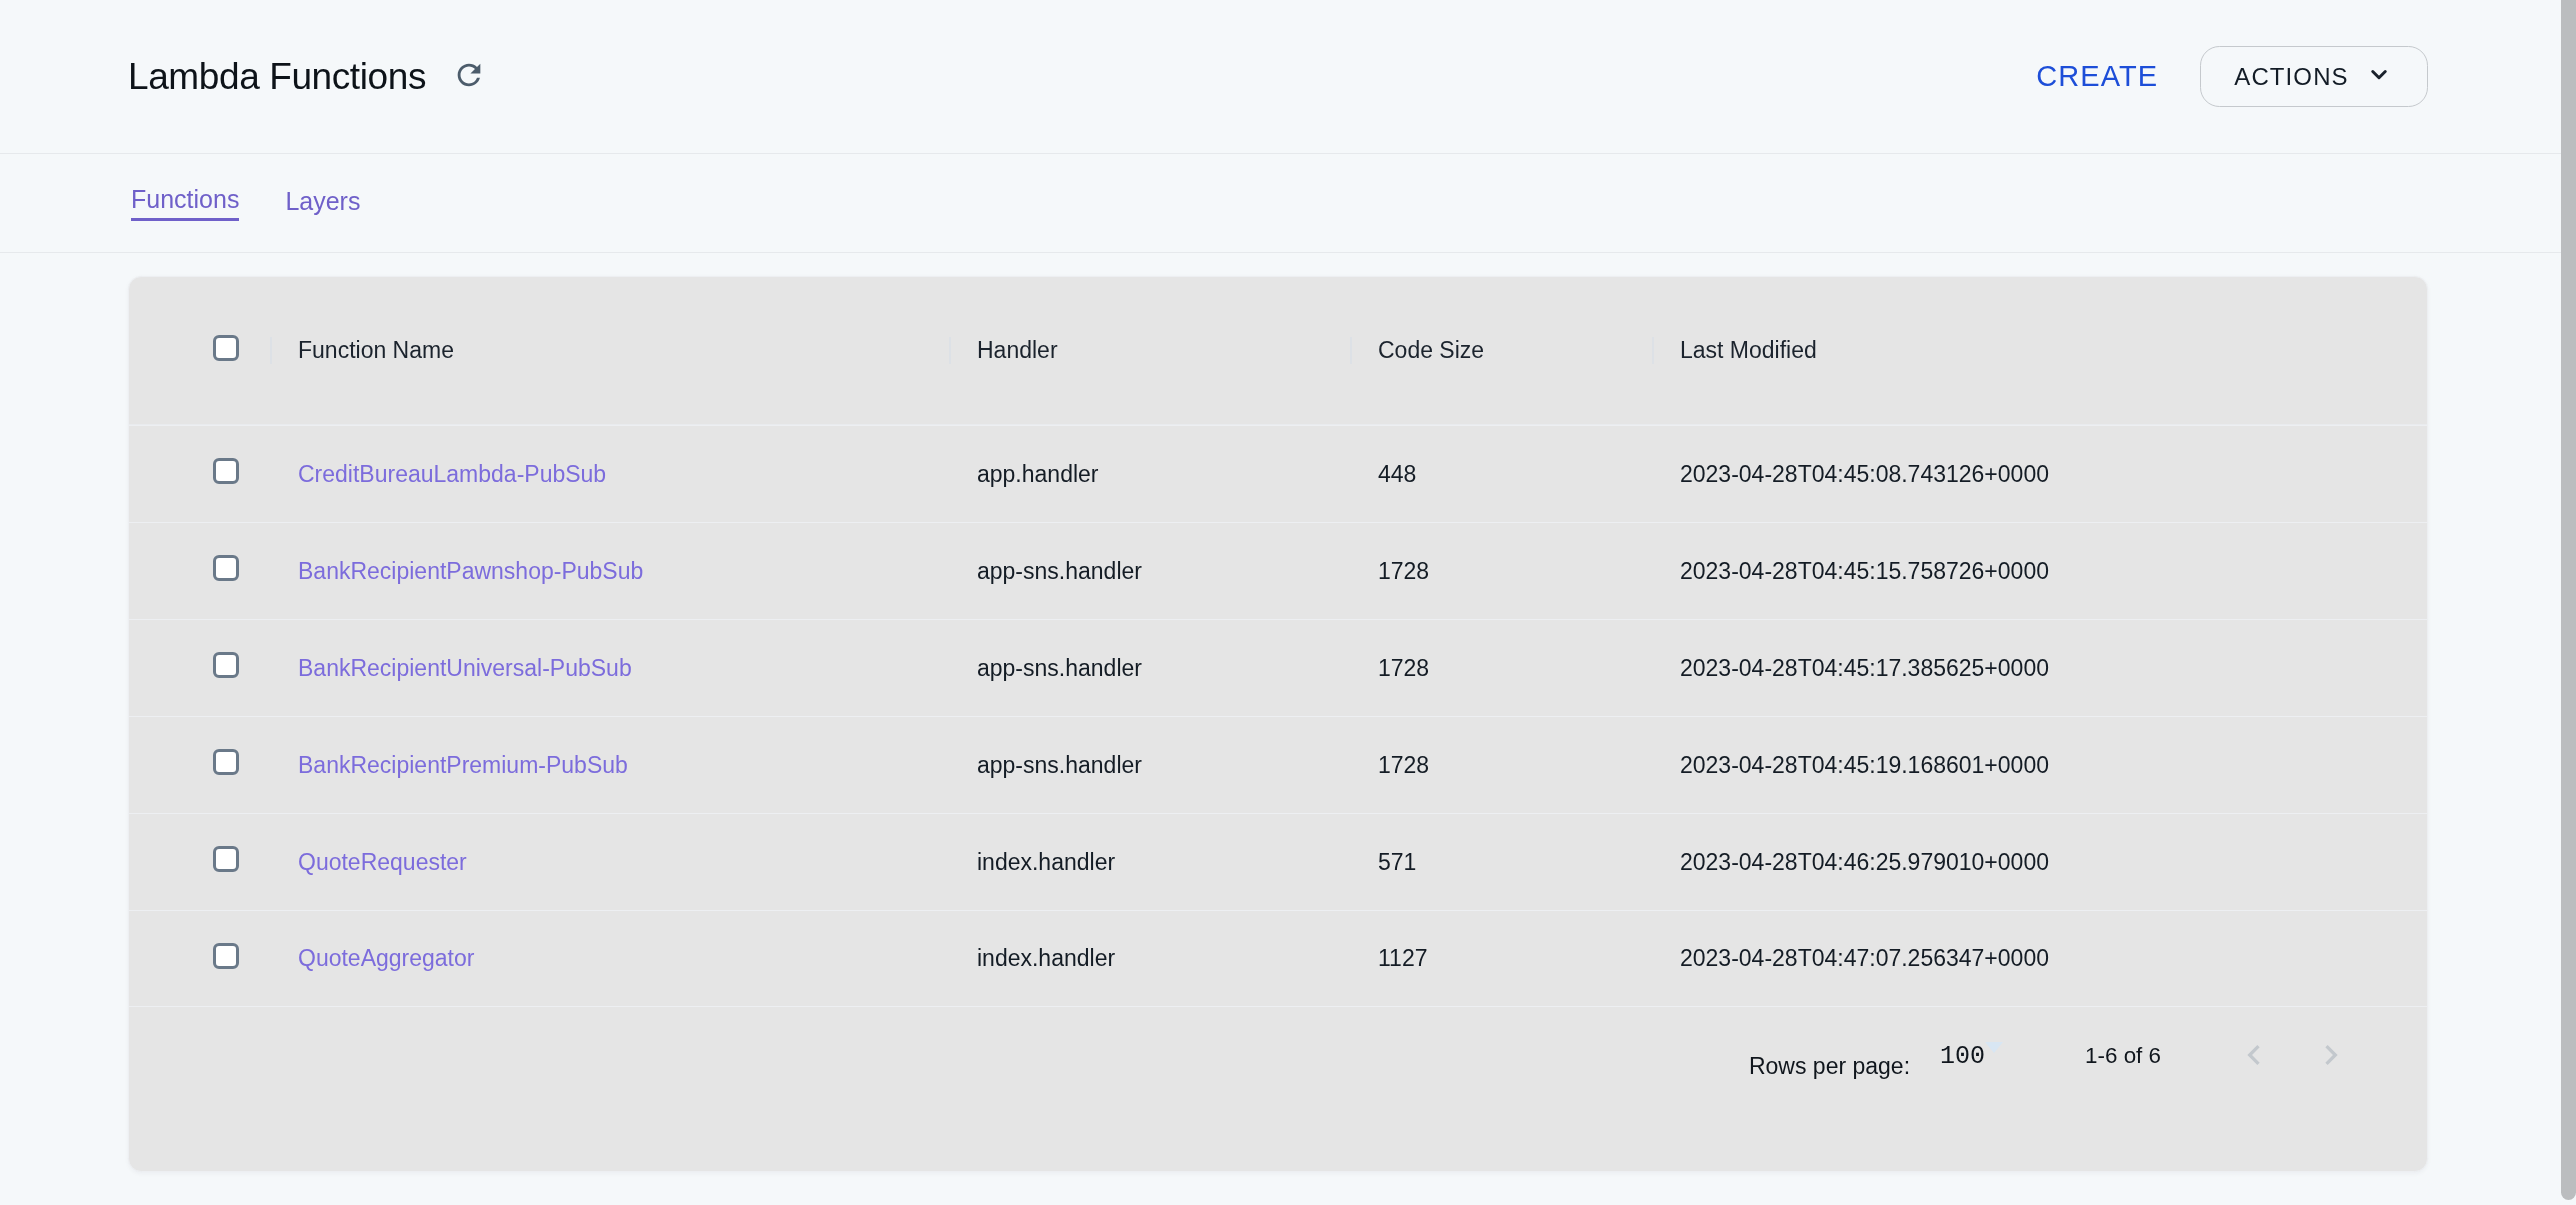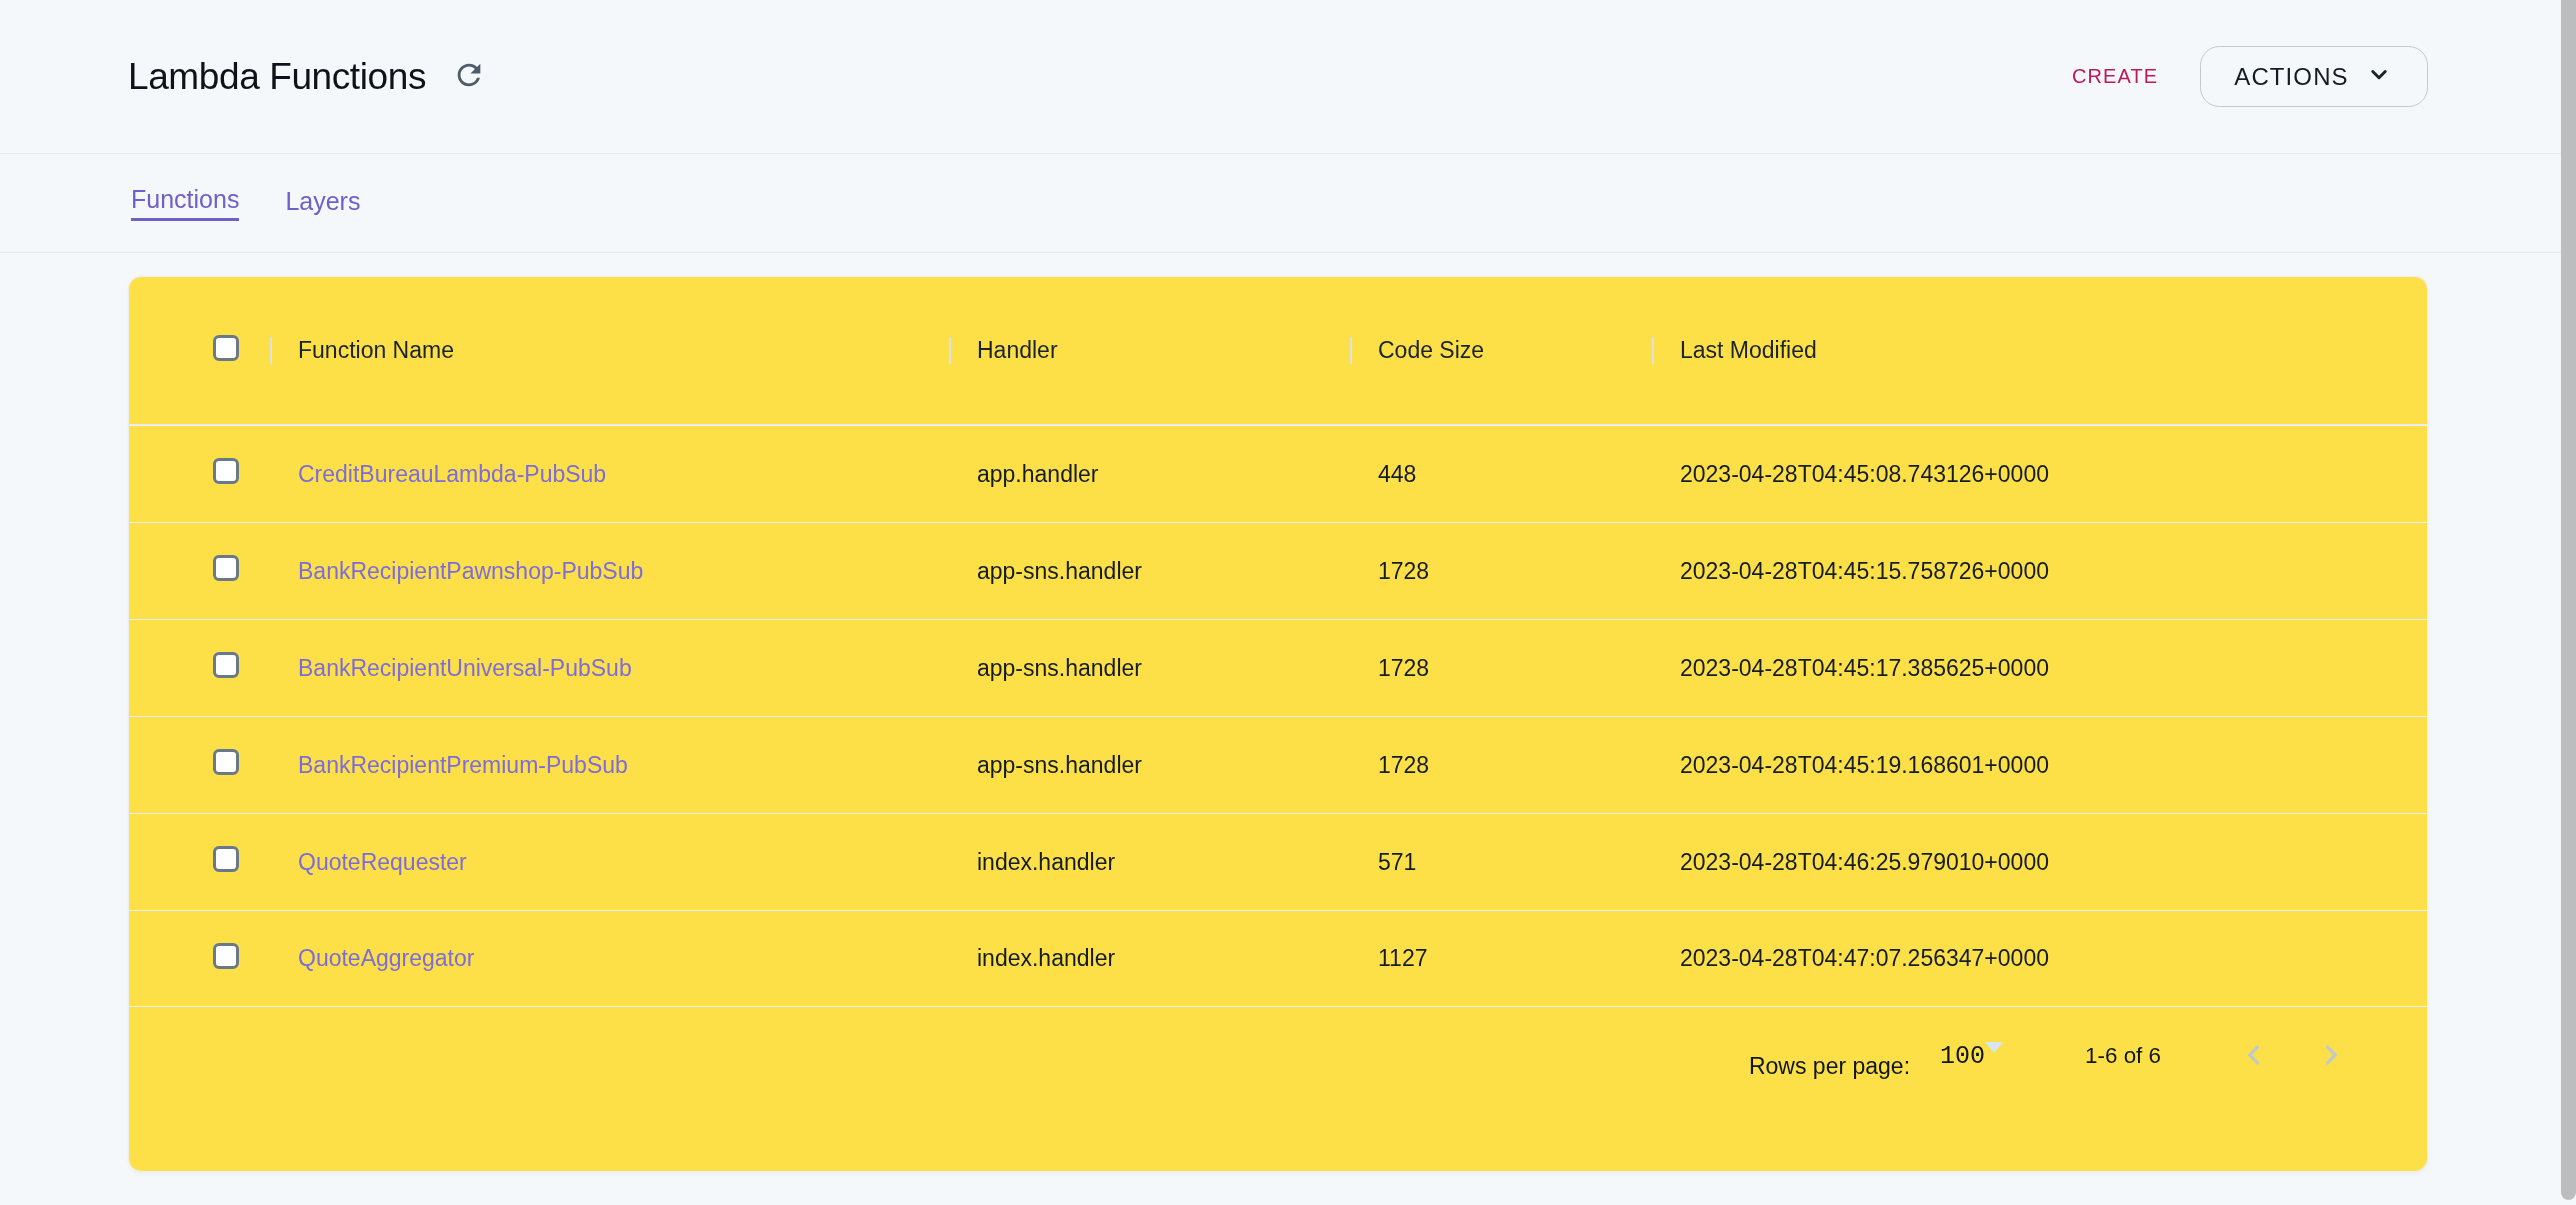--- a/index.html
+++ b/index.html
@@ -28,22 +28,22 @@
   .refresh-btn {
     margin-left: 22.4px;
     width: 42px; height: 42px;
     display: flex; align-items: center; justify-content: center;
     background: none; border: none; cursor: pointer;
   }
   .header-actions { margin-left: auto; display: flex; align-items: center; margin-right: 148px; }
   .create-btn {
     background: none; border: none; cursor: pointer;
     font-family: inherit;
-    font-size: 20px; letter-spacing: 1.1px; font-weight: 500;
-    color: #be185d;
+    font-size: 29px; letter-spacing: 1.1px; font-weight: 500;
+    color: #1d4ed8;
     padding: 13.4px 19.4px;
   }
   .actions-btn {
     margin-left: 22.4px;
     min-width: 228px; height: 61px;
     display: flex; align-items: center; justify-content: center; gap: 15px;
     background: none; cursor: pointer;
     border: 1.5px solid #c5c9cd; border-radius: 19.4px;
     font-family: inherit;
     font-size: 24px; letter-spacing: 1.1px; font-weight: 500;
@@ -63,21 +63,21 @@
     font-size: 25px;
     color: #6f60c9;
     padding-bottom: 4px;
   }
   .tab.active { border-bottom: 3px solid #6f60c9; }
 
   
   .table-card {
     margin: 23px 133px 0 128px;
     width: 2300px; height: 896px;
-    background: #fde047;
+    background: #e5e5e5;
     border: 1.5px solid #edeff2;
     border-radius: 13.4px;
     box-shadow: 0 1.5px 4.5px rgba(20,30,40,0.04);
     display: flex; flex-direction: column;
   }
   .trow {
     display: grid;
     grid-template-columns: 141px 679px 401px 302px 713px 1fr;
     align-items: center;
   }

